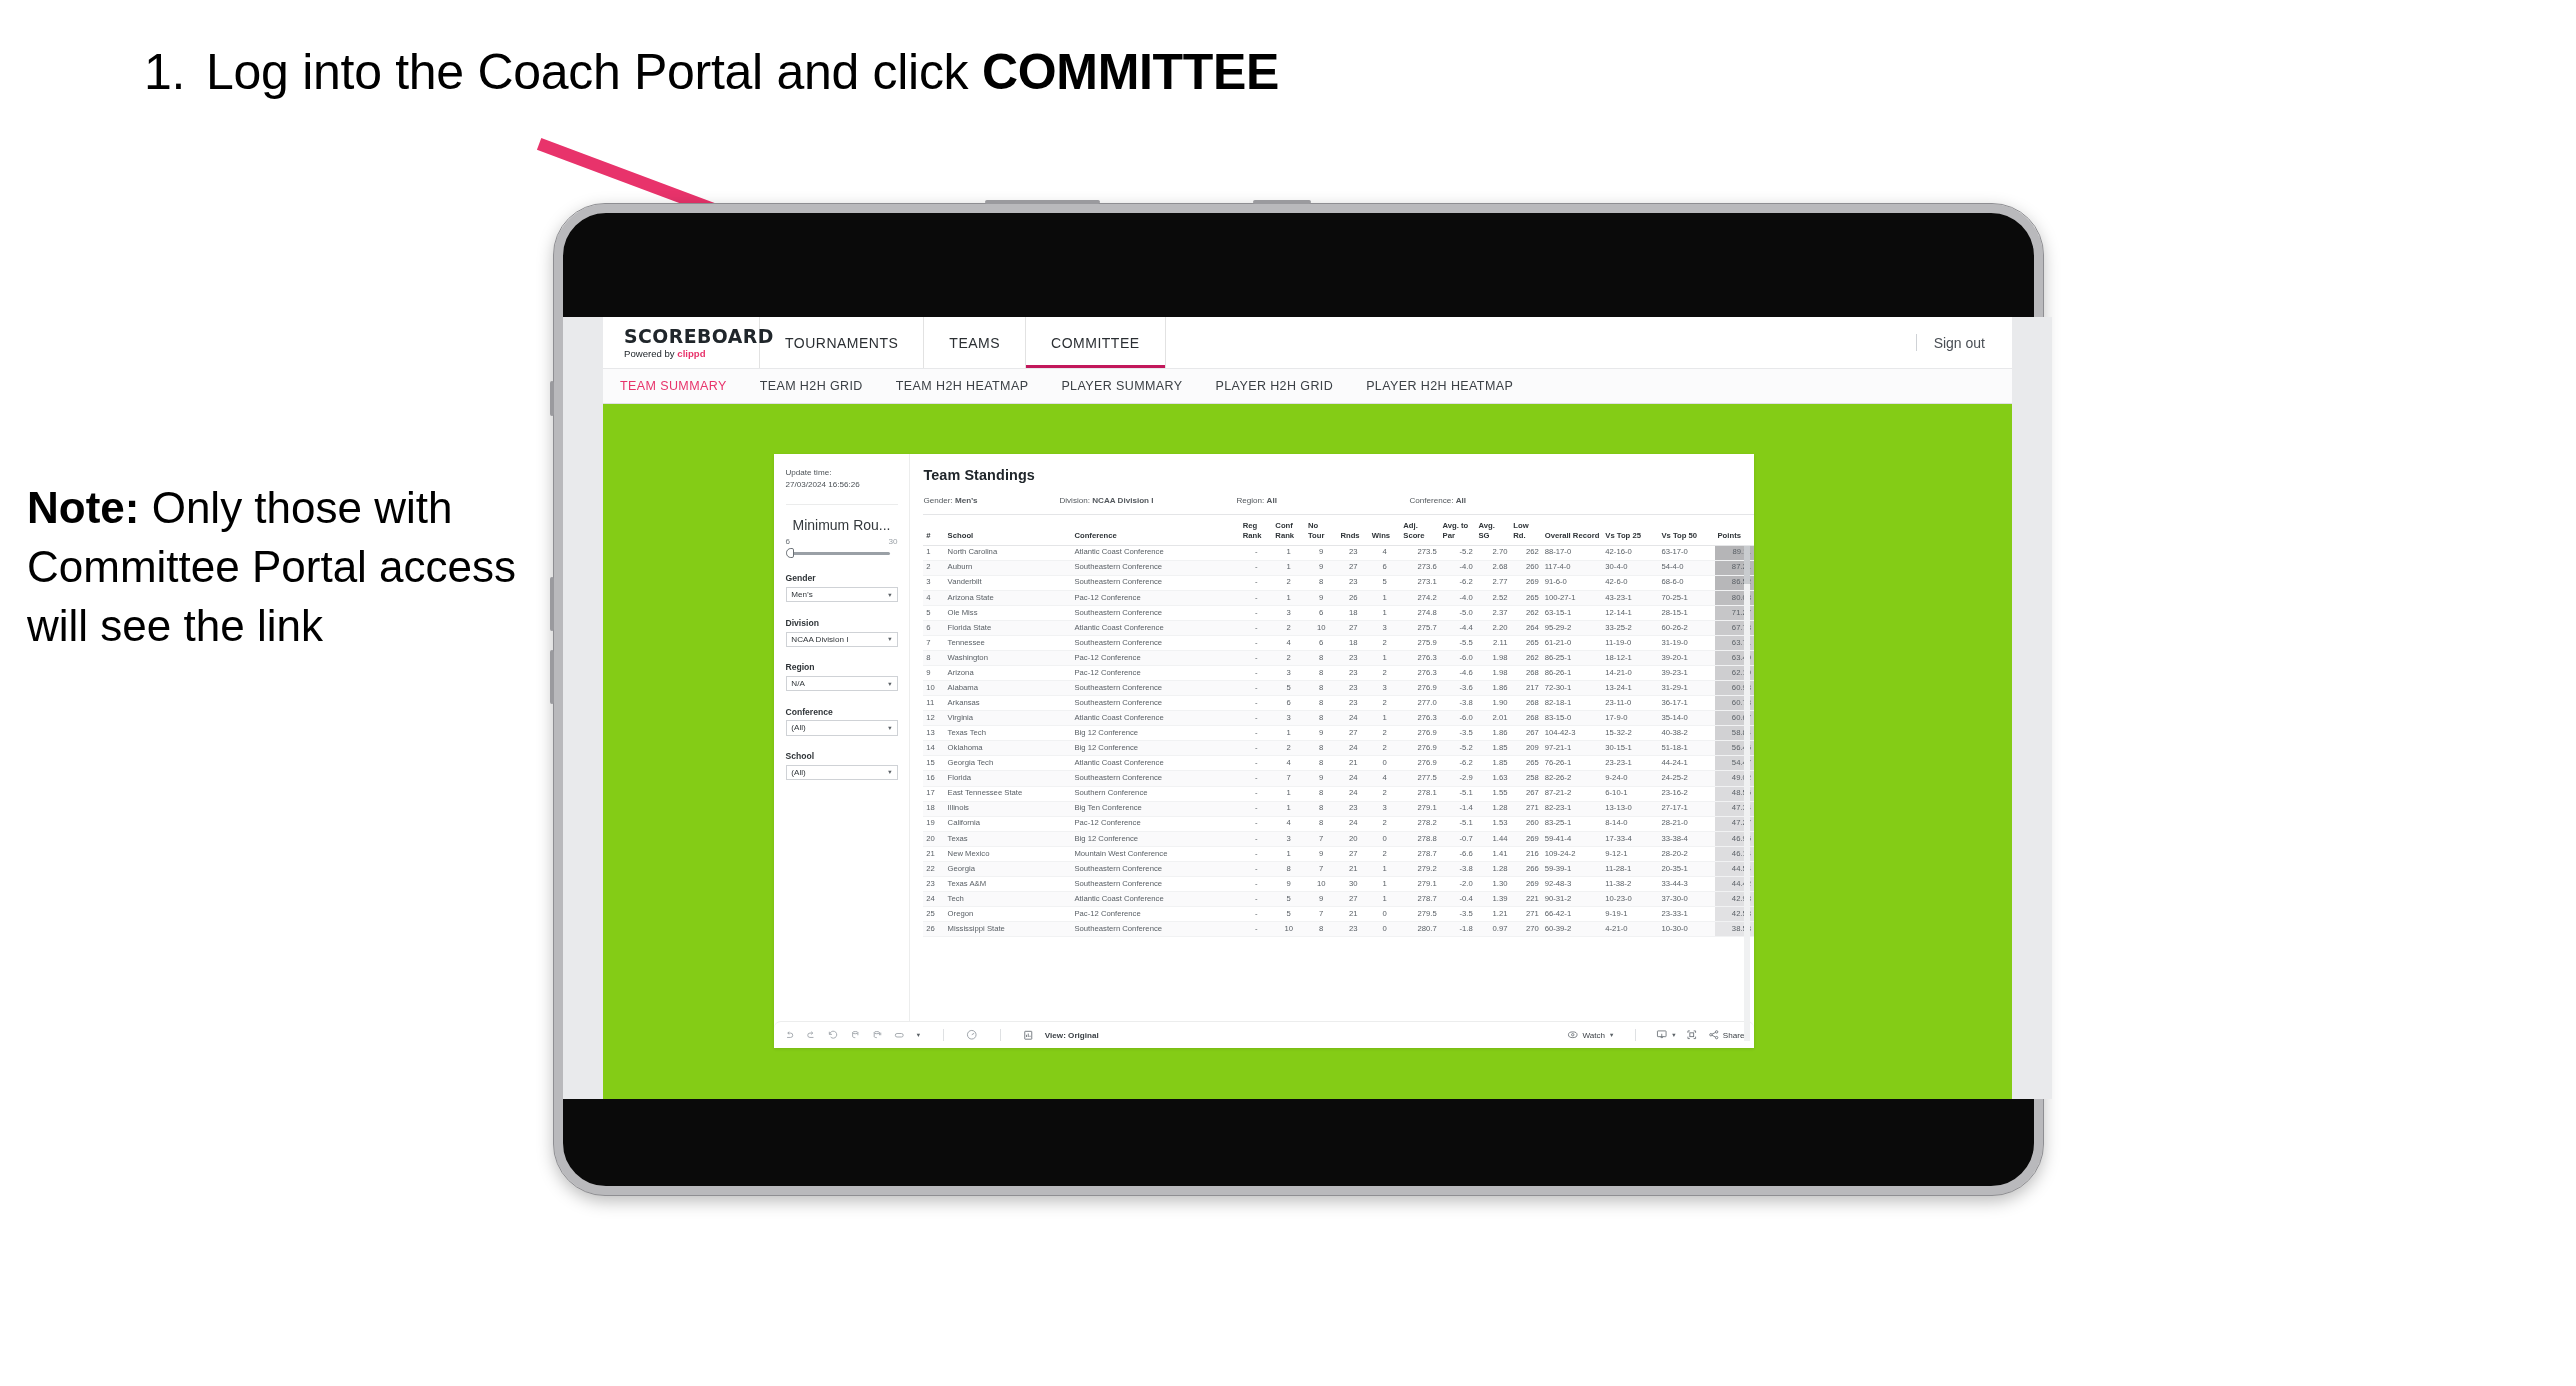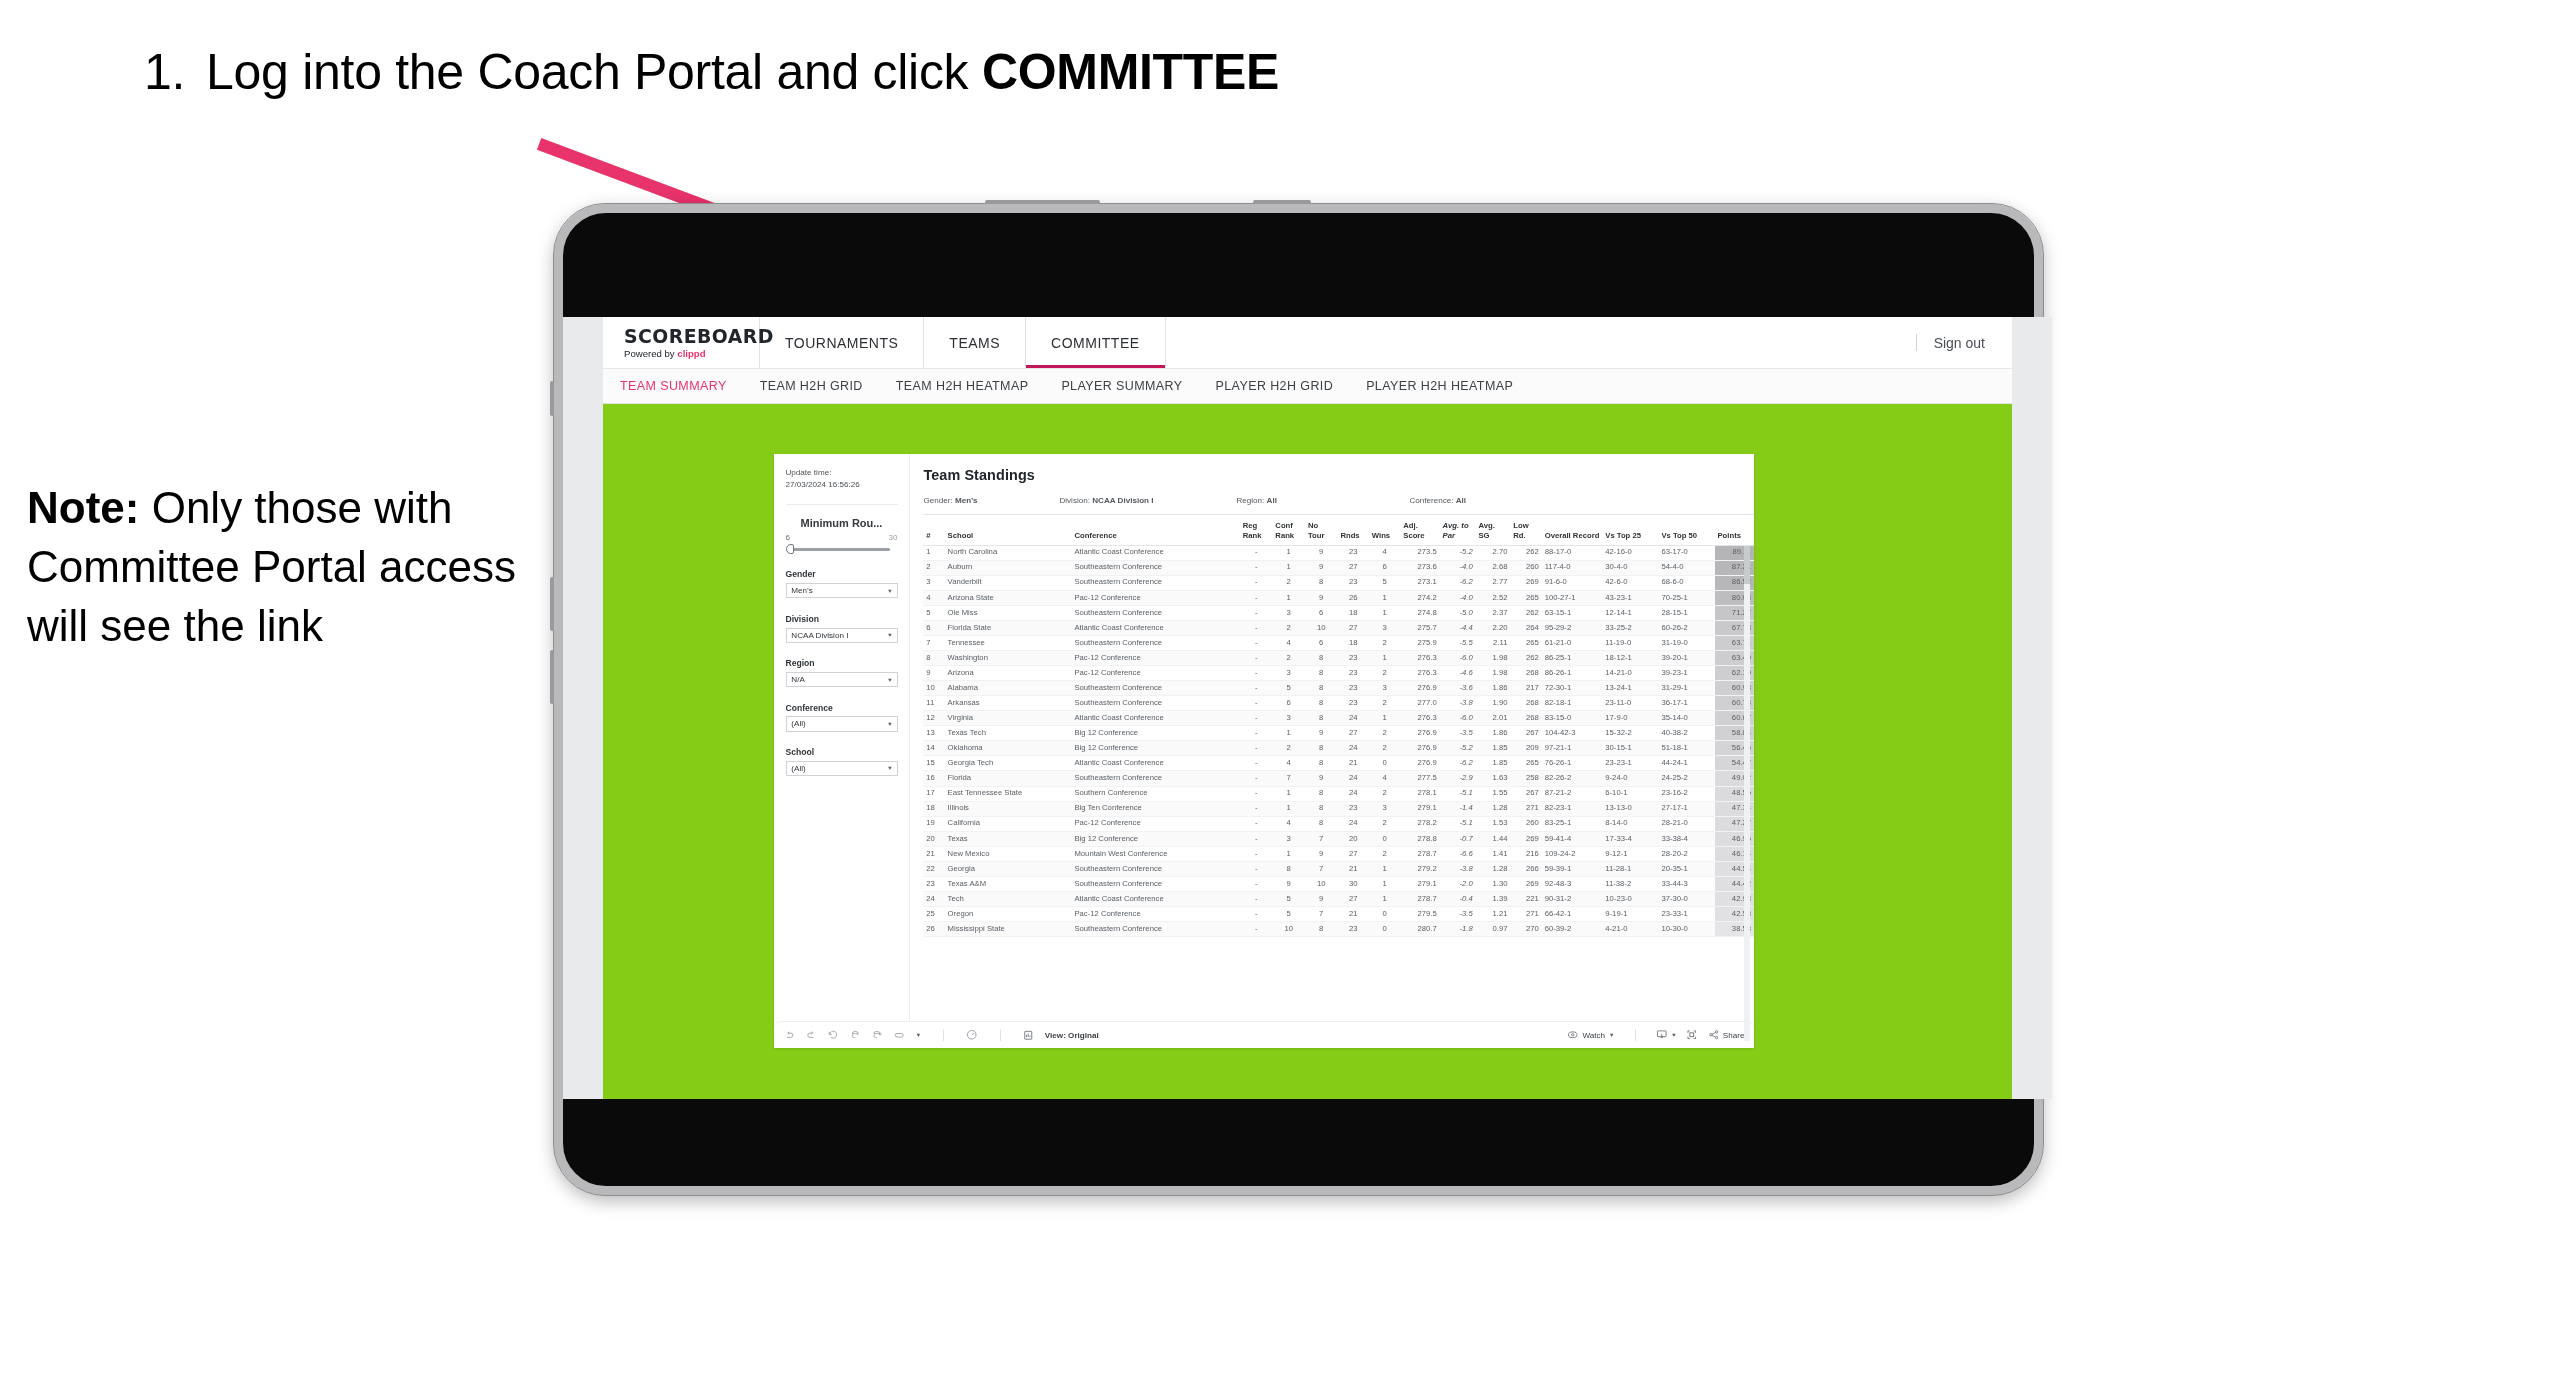--- a/index.html
+++ b/index.html
@@ -119,21 +119,21 @@
 
   
   .filters {
     width:136px; flex:0 0 136px; border-right:1px solid #eceded;
     padding:13.4px 11.5px 0 11.5px;
   }
   .upd { font-size:8.1px; color:#4c5257; line-height:1.45; }
   .fsep { height:1px; background:#ebecec; margin:13.4px 0 11.5px; }
   .fgrp { margin-bottom:15.3px; }
   .flabel { font-size:8.6px; font-weight:700; color:#2f3438; margin-bottom:3.8px; }
-  .flabel.center { text-align:center; font-weight:700; font-size:11px; color:#34393d; }
+  .flabel.center { text-align:center; font-weight:400; font-size:14px; color:#34393d; }
   .slider-row { display:flex; justify-content:space-between; font-size:8.1px; color:#6a7076; margin-bottom:2.9px;}
   .slider-row .mx { color:#9aa0a6; }
   .slider {
     position:relative; height:9.6px; margin-bottom:1.9px;
   }
   .slider .track { position:absolute; left:1.9px; right:7.7px; top:3.8px; height:2.9px; background:#9aa0a6; border-radius:1.9px; }
   .slider .knob { position:absolute; left:0; top:0; width:8.6px; height:9.6px; border:1.3px solid #6a7076; border-radius:4.8px 1.9px 1.9px 4.8px; background:#fff; }
   .fselect {
     height:15.3px; border:1px solid #cfd2d6; background:#fff;
     display:flex; align-items:center; justify-content:space-between;
@@ -160,21 +160,21 @@
     font-size:7.7px; color:#5a6066; padding:2.8px 2.9px; line-height:1.1;
     border-bottom:1px solid #f1f2f3; white-space:nowrap; overflow:hidden;
   }
   table.std tr:nth-child(even) td { background:#fafafb; }
   .c-num { width:19px; text-align:left;}
   .c-school { width:113px; }
   .c-conf { width:150px; }
   .c-reg, .c-confr, .c-not { width:29px; text-align:center;}
   .c-rnds, .c-wins { width:28px; text-align:center;}
   .c-adj { width:35px; text-align:right;}
-  .c-atp { width:32px; text-align:right;font-style:italic;}
+  .c-atp { width:32px; text-align:right;}
   .c-sg { width:31px; text-align:right;}
   .c-low { width:28px; text-align:right;}
   .c-ovr { width:54px; }
   .c-t25 { width:50px; }
   .c-t50 { width:50px; }
   .c-pts { width:35px; text-align:right; }
   td.pts { color:#3e4348; padding-right:5.8px; }
 
   .vscroll {
     position:absolute; right:3.8px; top:92px; width:6.7px; height:495px;

